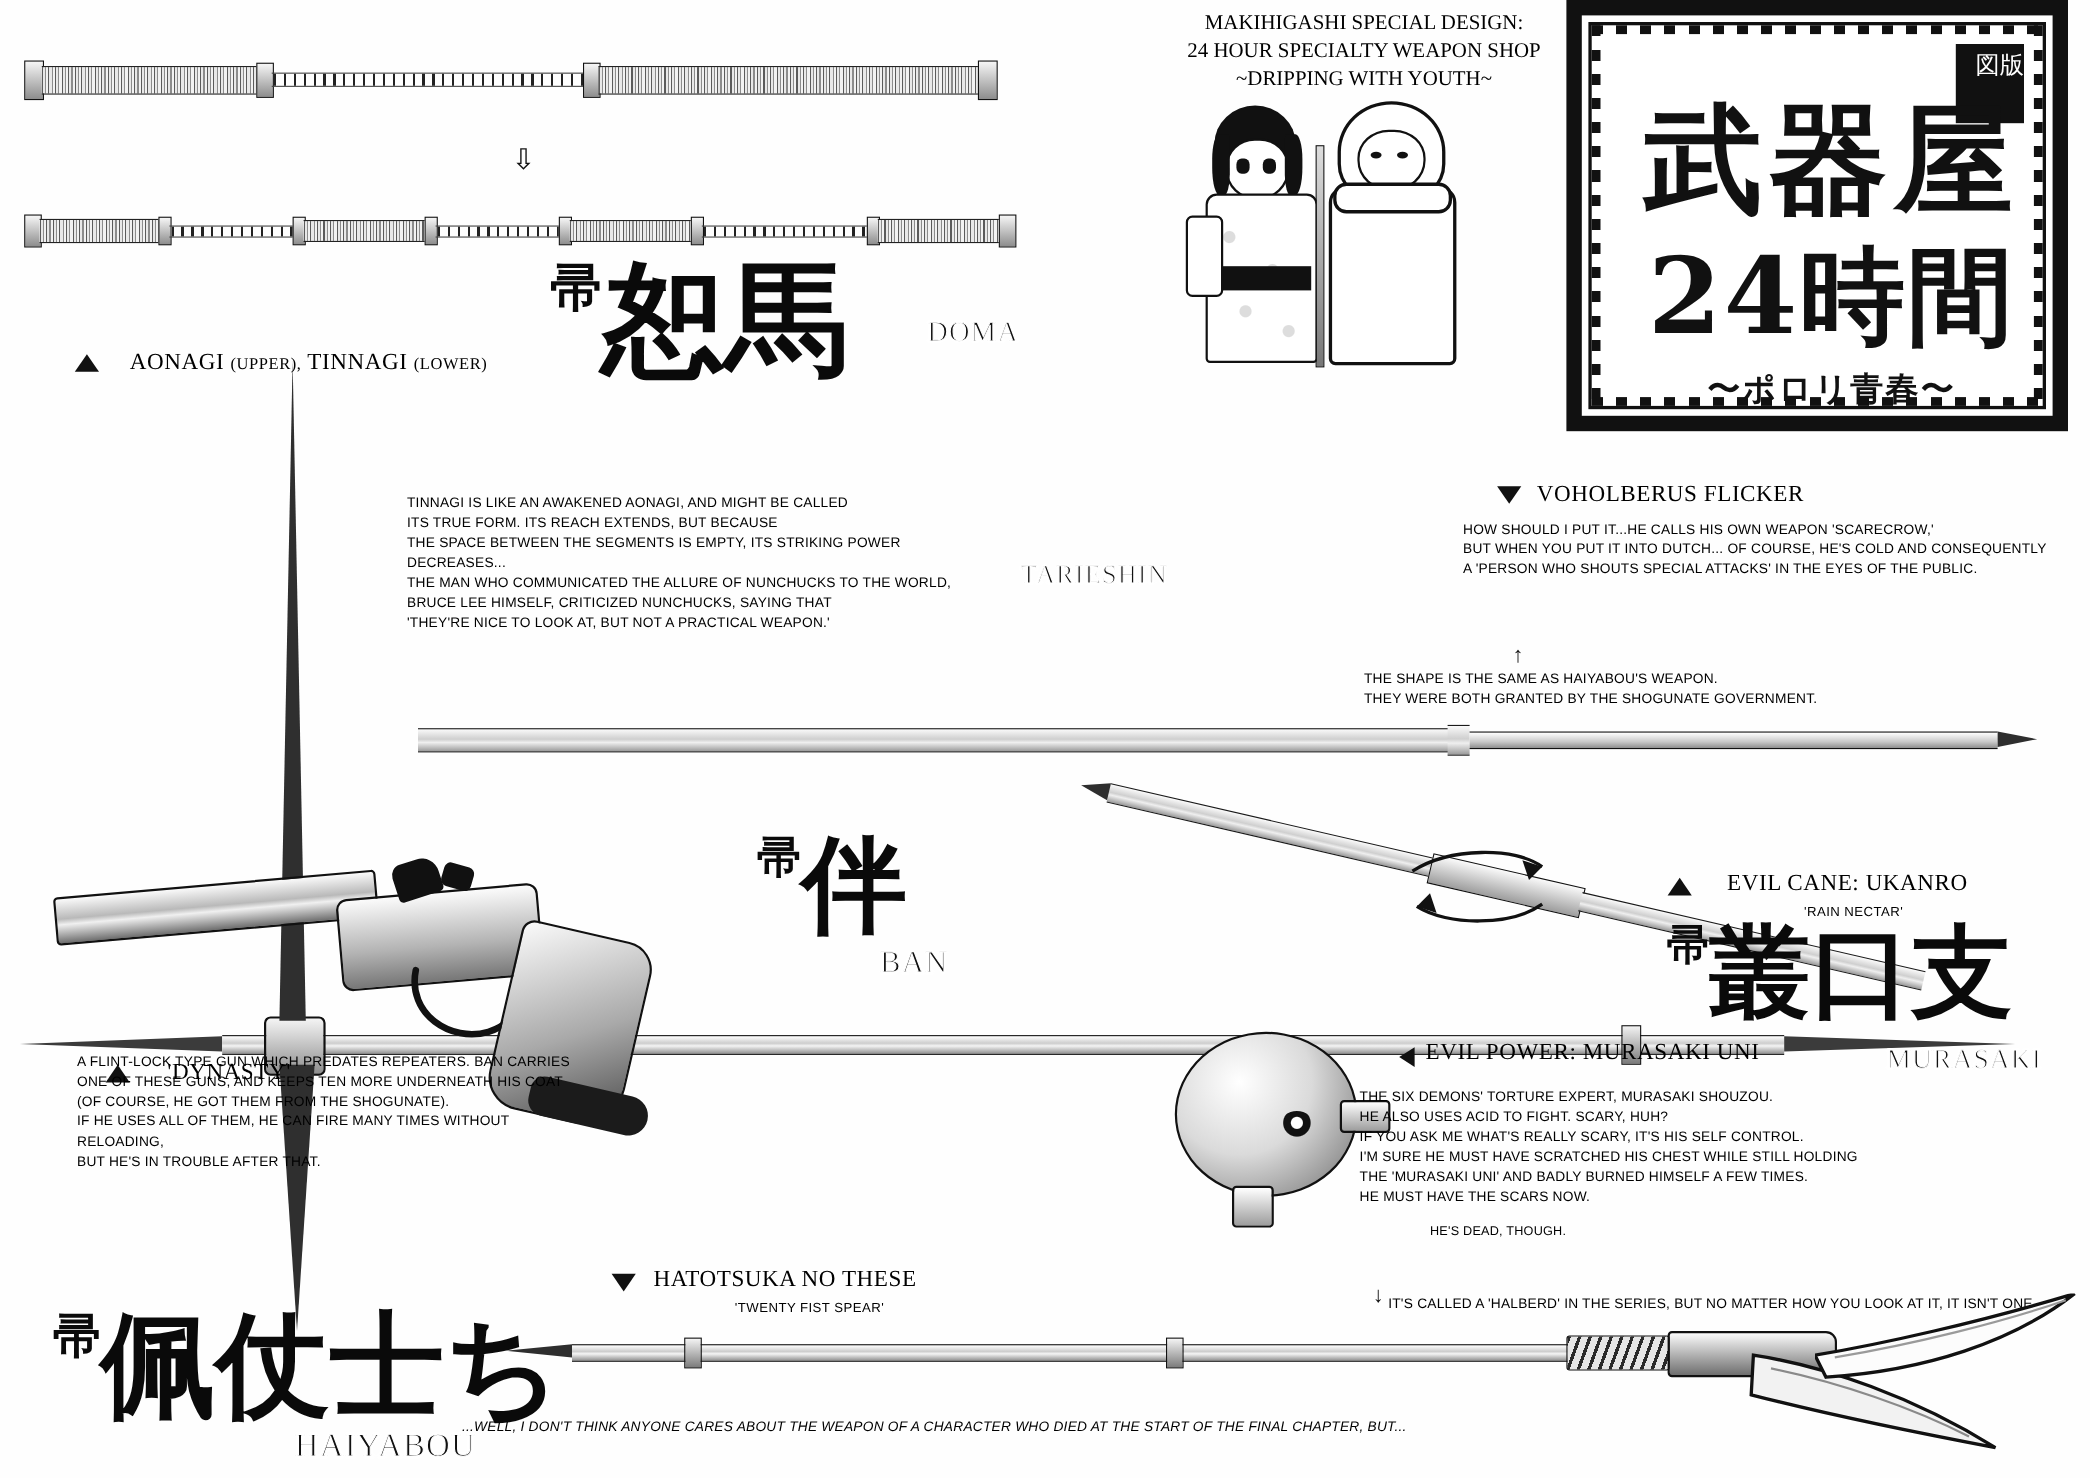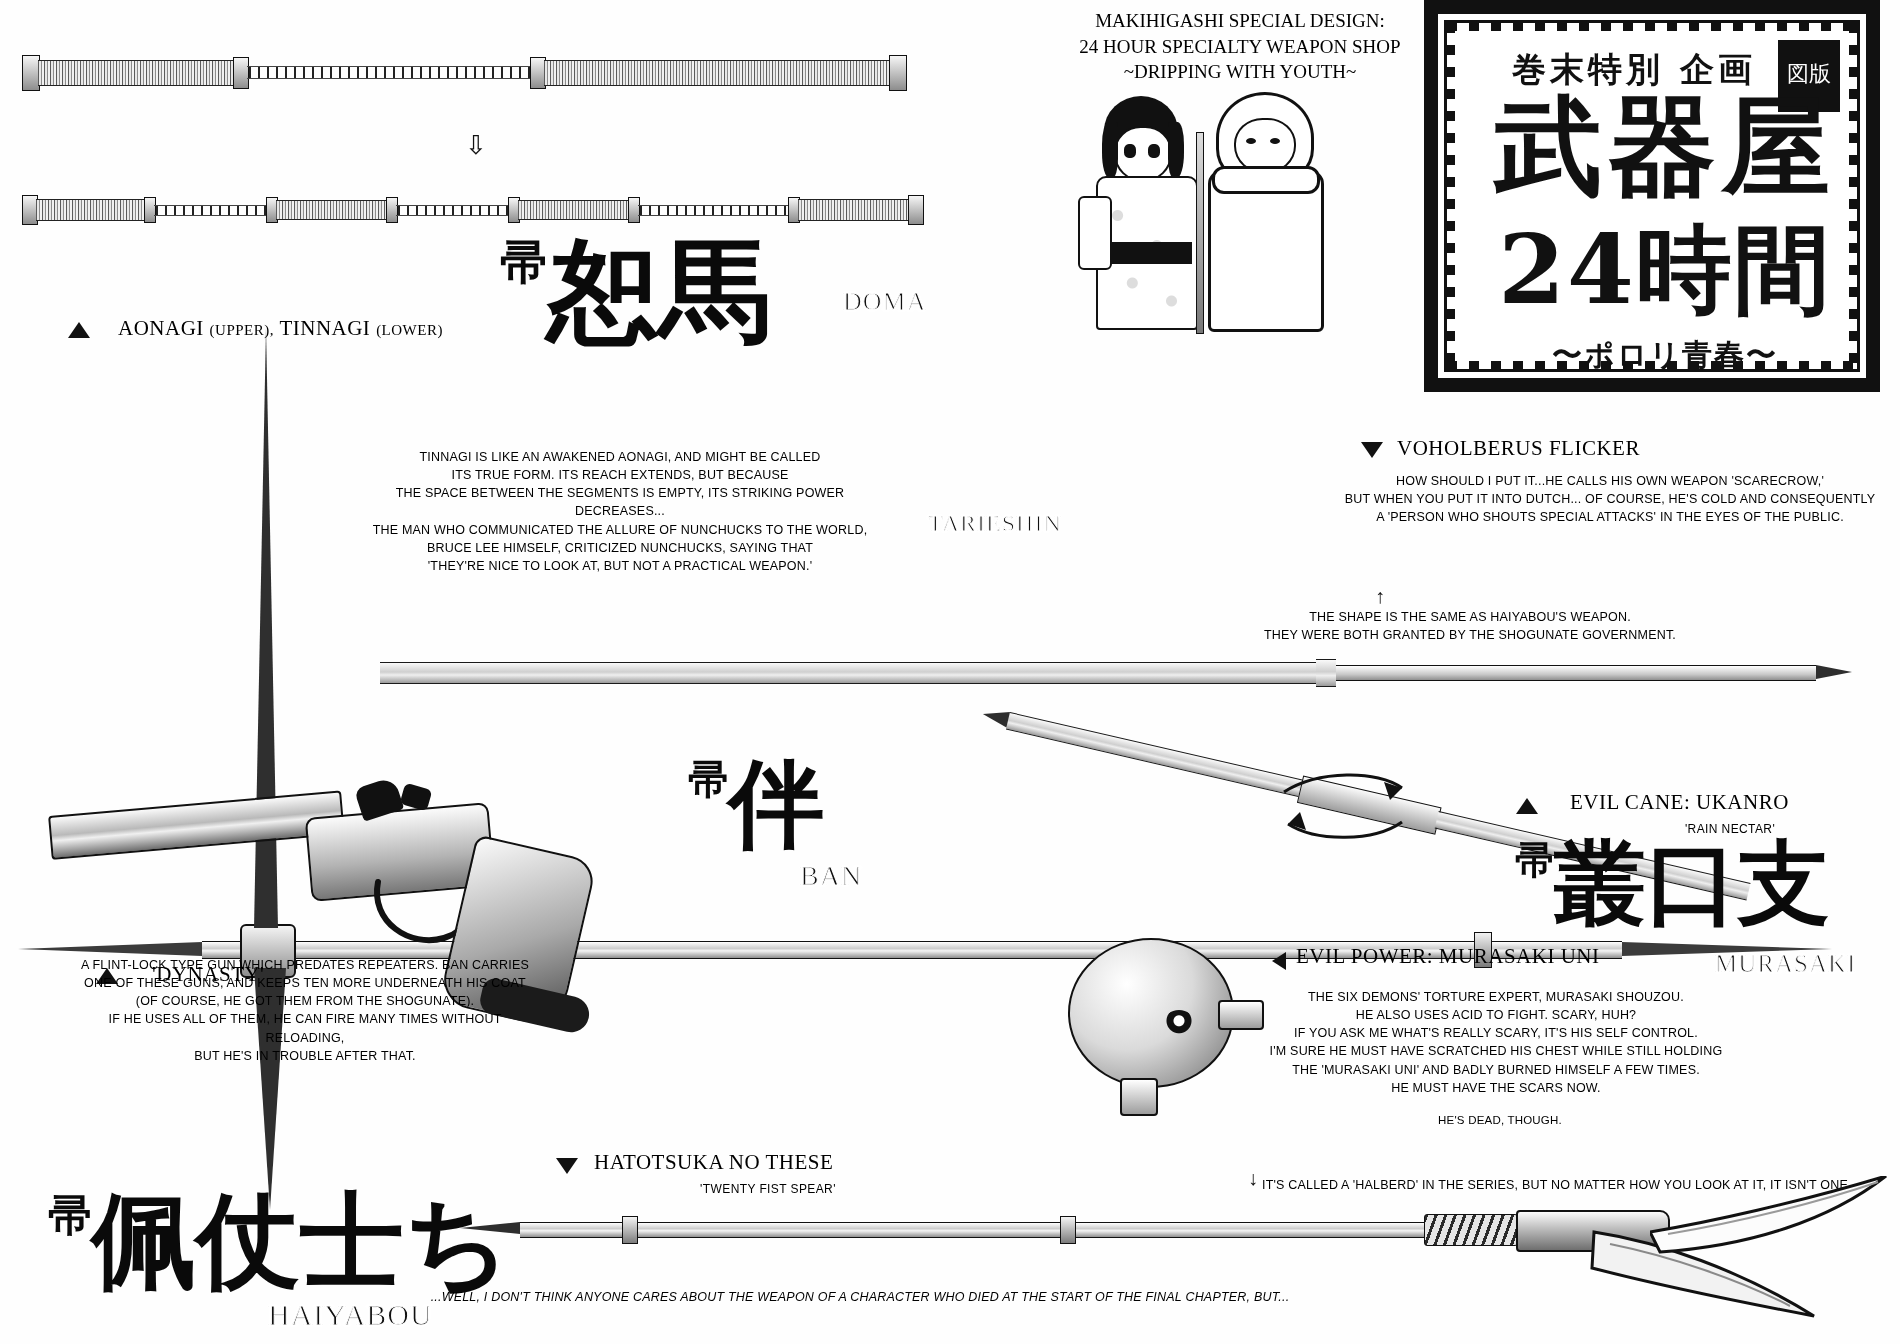--- a/index.html
+++ b/index.html
@@ -12,21 +12,21 @@
     color: #000;
   }
   #page {
     position: relative;
     width: 1900px;
     height: 1344px;
     overflow: hidden;
     background: #fefefe;
   }
   .abs { position: absolute; }
-  .center { text-align: center; }
+  .center { text-align: left; }
 
   
   .ink { background: #111; }
   .tri-up {
     width: 0; height: 0;
     border-left: 11px solid transparent;
     border-right: 11px solid transparent;
     border-bottom: 16px solid #111;
   }
   .tri-down {
@@ -266,25 +266,24 @@
     <div class="abs ink" style="left:62px; top:46px; width:10px; height:6px; border-radius:50%;"></div>
     <div class="abs" style="left:0; top:78px; width:110px; height:156px; background:#fff; border:3px solid #111;
                 border-radius:14px 14px 6px 6px;"></div>
     <div class="abs" style="left:4px; top:74px; width:102px; height:22px; background:#fff; border:3px solid #111; border-radius:12px;"></div>
     <div class="abs" style="left:-12px; top:40px; width:6px; height:200px; background:linear-gradient(180deg,#ddd,#777); border:1px solid #111;"></div>
   </div>
 
   <div class="abs panel-border" style="left:1424px; top:0px; width:456px; height:392px;">
     <div class="panel-inner-deco"></div>
 
-    <div class="abs panel-title-jp" style="left:26px; top:38px; width:340px; font-size:34px; letter-spacing:4px;">巻末特別 企画</div>
 
     <div class="abs" style="right:26px; top:26px; width:62px; height:72px; background:#111; color:#fff;
-                font-family:'DejaVu Serif',serif; font-size:22px; line-height:1.05; text-align:center;
-                padding-top:22px; box-sizing:border-box;">
+                font-family:'DejaVu Serif',serif; font-size:22px; line-height:1.05; text-align:right;
+                padding-top:8px; box-sizing:border-box;">
       <span>図版</span>
     </div>
 
     <div class="abs panel-title-jp" style="left:22px; top:78px; width:410px; font-size:108px; letter-spacing:6px;">武器屋</div>
 
     <div class="abs panel-title-jp" style="left:22px; top:208px; width:410px; font-size:96px; letter-spacing:2px;">24時間</div>
 
     <div class="abs panel-title-jp" style="left:22px; top:326px; width:410px; font-size:30px; letter-spacing:2px;">〜ポロリ青春〜</div>
   </div>
 

